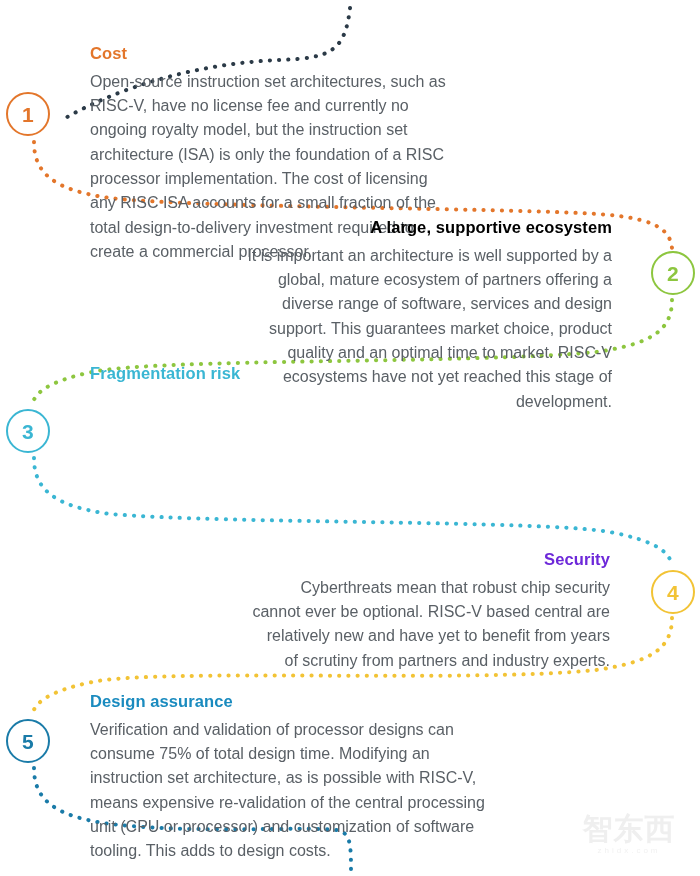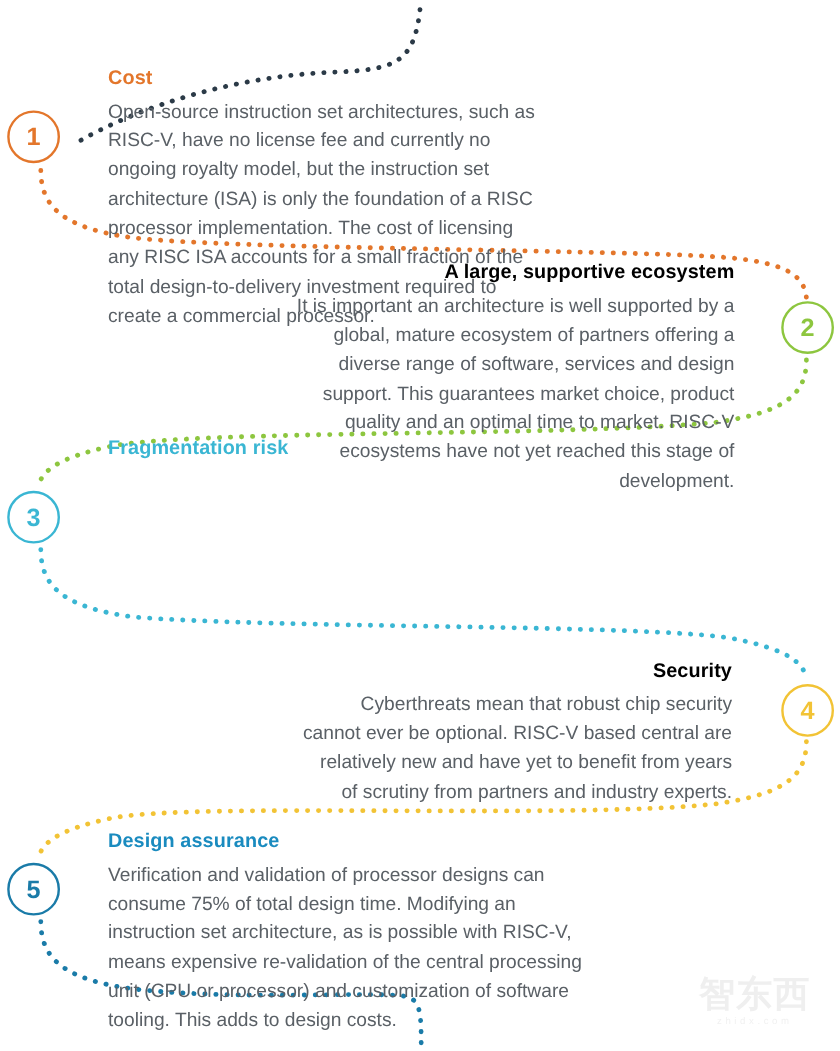--- a/index.html
+++ b/index.html
@@ -63,21 +63,21 @@
     font-size: 16px;
     line-height: 1.52;
     color: #5a6066;
     margin: 0;
   }
   .align-right { text-align: right; }
   .align-left  { text-align: left; }
 
   
   #step-1 .step-badge { left: 6px;  top: 92px; }
-  #step-1 .step-body  { left: 90px; top: 56px; width: 356px; }
+  #step-1 .step-body  { left: 90px; top: 44px; width: 356px; }
 
   #step-2 .step-badge { left: 651px; top: 251px; }
   #step-2 .step-body  { left: 222px; top: 218px; width: 390px; }
 
   #step-3 .step-badge { left: 6px;  top: 409px; }
   #step-3 .step-body  { left: 90px; top: 364px; width: 392px; }
 
   #step-4 .step-badge { left: 651px; top: 570px; }
   #step-4 .step-body  { left: 250px; top: 550px; width: 360px; }
 
@@ -163,21 +163,21 @@
     <div class="step-body align-left">
       <h2 class="step-title" style="color: rgb(58, 182, 211);">Fragmentation risk</h2>
     </div>
   </div>
 
   <div class="step" id="step-4">
     <div class="step-badge" style="border-color: rgb(242, 195, 53);">
       <span style="color: rgb(242, 195, 53);">4</span>
     </div>
     <div class="step-body align-right">
-      <h2 class="step-title" style="color: #000000;">Security</h2>
+      <h2 class="step-title" style="color: #6d28d9;">Security</h2>
       <p class="step-text">Cyberthreats mean that robust chip security cannot ever be optional. RISC-V based central are relatively new and have yet to benefit from years of scrutiny from partners and industry experts.</p>
     </div>
   </div>
 
   <div class="step" id="step-5">
     <div class="step-badge" style="border-color: rgb(26, 123, 168);">
       <span style="color: rgb(26, 123, 168);">5</span>
     </div>
     <div class="step-body align-left">
       <h2 class="step-title" style="color: rgb(26, 139, 191);">Design assurance</h2>

